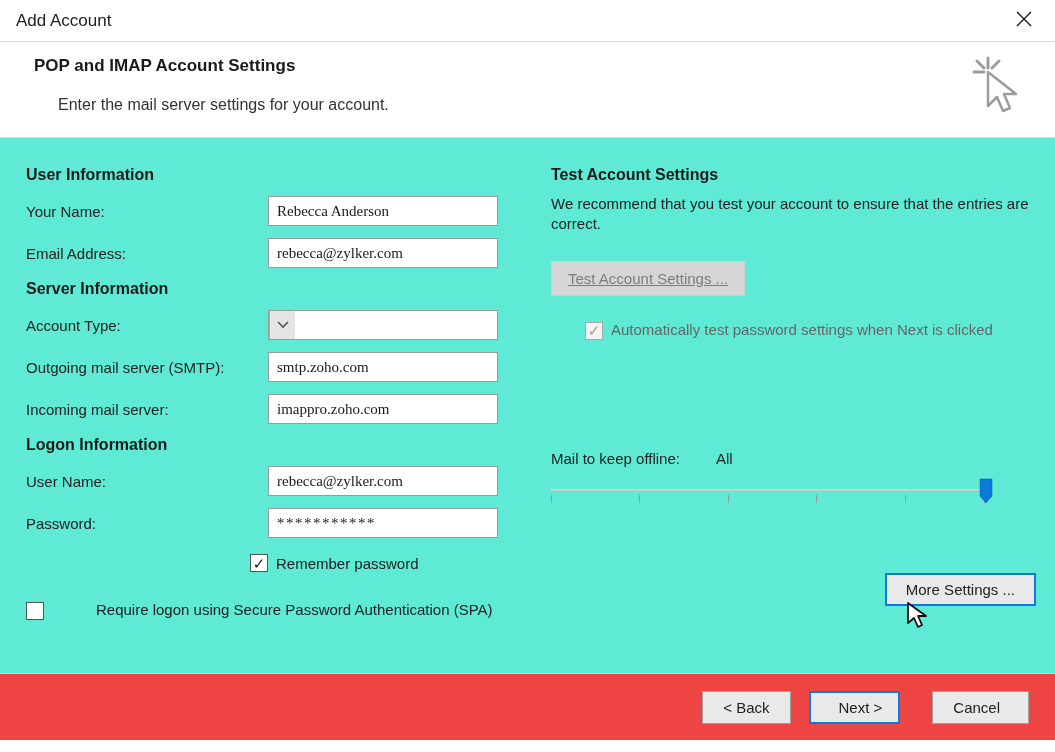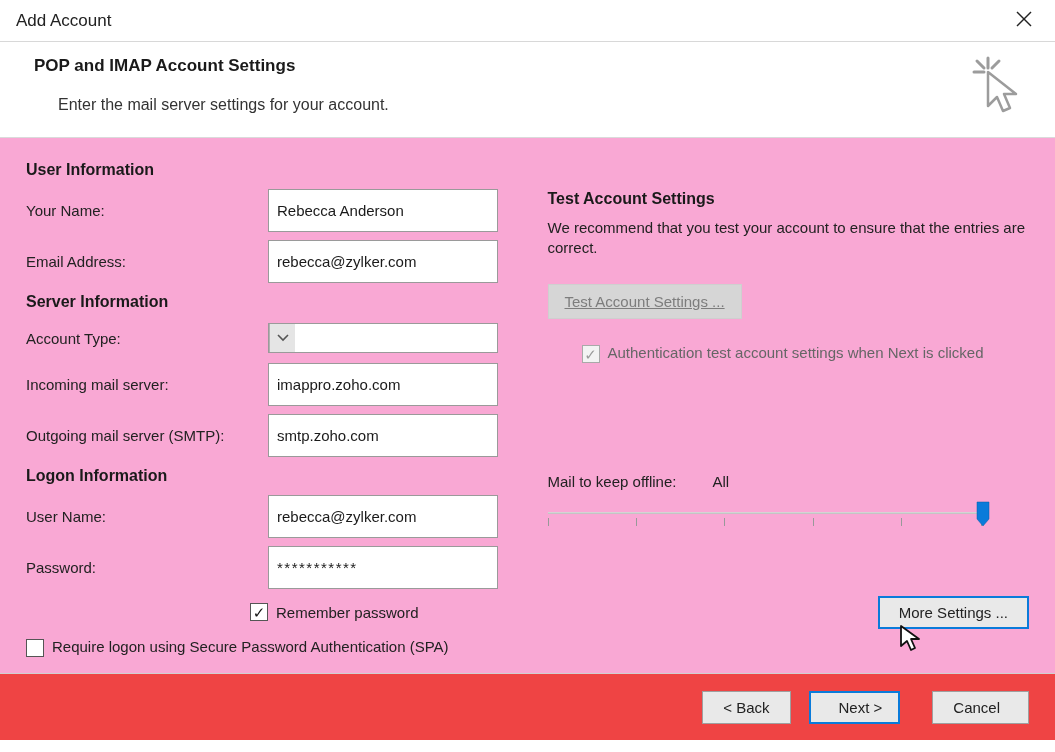--- a/index.html
+++ b/index.html
@@ -52,26 +52,25 @@
       font-size: 16px;
       color: #333;
       margin-top: 20px;
       padding-left: 24px;
     }
     .header .hicon {
       margin-left: auto;
       margin-right: 10px;
     }
     .content {
-      background: #f9a8d4;
-      padding: 28px 26px 20px 26px;
+      background: #5eead4;
+      padding: 28px 19px 20px 26px;
       height: 536px;
       display: flex;
       border-bottom: 1px solid #d0d0d0;
-      align-items: center;
     }
     .col-left {
       width: 50%;
     }
     .col-right {
       width: 50%;
       padding-left: 20px;
     }
     .section-heading {
       font-weight: 700;
@@ -85,26 +84,26 @@
       margin-bottom: 8px;
       min-height: 34px;
     }
     .form-row label {
       width: 242px;
       font-size: 15px;
       color: #222;
     }
     .form-row .input {
       width: 230px;
-      height: 43px;
+      height: 30px;
       border: 1px solid #9a9a9a;
       background: #fff;
       padding: 2px 8px;
       font-size: 15px;
-      font-family: Liberation Sans, sans-serif;
+      font-family: Liberation Serif, serif;
       color: #1a1a1a;
     }
     .select-wrap {
       width: 230px;
       height: 30px;
       border: 1px solid #9a9a9a;
       background: #fff;
       display: flex;
       align-items: stretch;
     }
@@ -143,21 +142,22 @@
     }
     .remember-wrap {
       margin-top: 14px;
       margin-left: 224px;
       display: flex;
       align-items: center;
     }
     .spa-wrap {
       display: flex;
       align-items: flex-start;
-      margin-top: 16px;
+      margin-top: 28px;
+      gap: 44px;
     }
     .spa-wrap .spa-label {
       max-width: 430px;
       line-height: 1.35;
     }
     .r-desc {
       font-size: 15px;
       color: #222;
       line-height: 1.35;
       margin-bottom: 26px;
@@ -304,27 +304,27 @@
       <div class="select-wrap">
         <span class="sel-btn">
           <svg width="12" height="8" viewBox="0 0 12 8">
               <polyline points="1,1 6,6 11,1" fill="none" stroke="#555" stroke-width="1.6"></polyline>
             </svg>
         </span>
       </div>
     </div>
 
     <div class="form-row">
+      <label>Outgoing mail server (SMTP):</label>
+      <input class="input" type="text" value="smtp.zoho.com" style="">
+    </div>
+
+    <div class="form-row">
       <label>Incoming mail server:</label>
       <input class="input" type="text" value="imappro.zoho.com" style="">
-    </div>
-
-    <div class="form-row">
-      <label>Outgoing mail server (SMTP):</label>
-      <input class="input" type="text" value="smtp.zoho.com" style="">
     </div>
 
     <div class="section-heading" style="margin-top:10px">Logon Information</div>
 
     <div class="form-row">
       <label>User Name:</label>
       <input class="input" type="text" value="rebecca@zylker.com" style="">
     </div>
 
     <div class="form-row">
@@ -347,21 +347,21 @@
   <div class="col-right">
 
     <div class="section-heading">Test Account Settings</div>
 
     <div class="r-desc">We recommend that you test your account to ensure that the entries are correct.</div>
 
     <div class="test-btn">Test Account Settings ...</div>
 
     <div class="auto-test">
       <span class="chk faded" style="margin-top:2px">✓</span>
-      <span class="al">Authentication test account settings when Next is clicked</span>
+      <span class="al">Automatically test password settings when Next is clicked</span>
     </div>
 
     <div class="offline-row">
       <span>Mail to keep offline:</span>
       <span class="ov">All</span>
     </div>
 
     <div class="slider">
       <div class="track"></div>
       <div class="tick" style="left:0%"></div>

